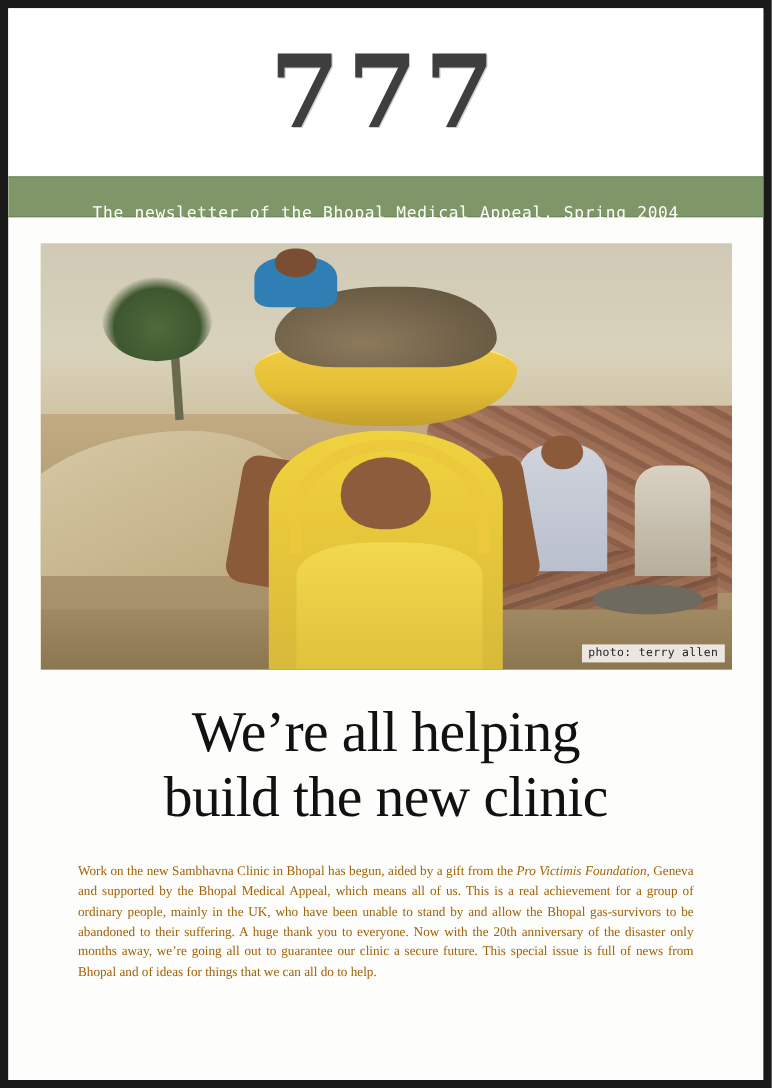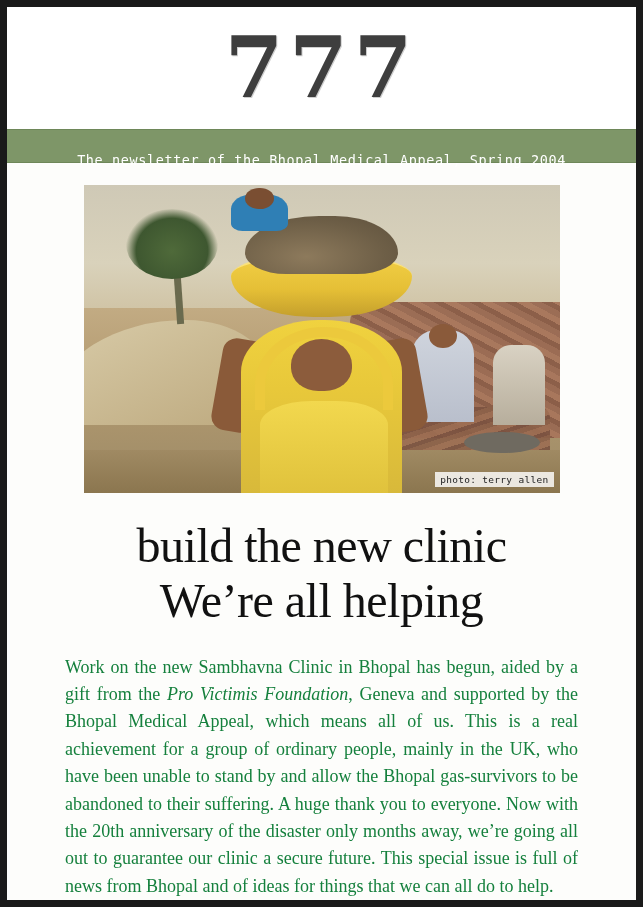--- a/index.html
+++ b/index.html
@@ -64,21 +64,21 @@
     font-size: 13.5px;
     color: #ffffff;
     letter-spacing: 0.6px;
     white-space: nowrap;
     margin-top: 28px;
   }
 
   
   .photo-wrap {
     margin: 22px auto 0 auto;
-    width: 476px;
+    width: 576px;
     height: 355px;
     position: relative;
     overflow: hidden;
     background: #b8a98c;
   }
   .photo {
     position: absolute;
     left: 0; top: 0;
     width: 100%; height: 100%;
   }
@@ -220,23 +220,23 @@
     color: #111111;
     font-weight: normal;
     letter-spacing: -0.5px;
   }
   .headline-line { display: block; }
 
   
   .standfirst {
     margin: 26px 58px 0 58px;
     font-family: "Liberation Serif", serif;
-    font-size: 18px;
+    font-size: 11px;
     line-height: 1.52;
-    color: #15803d;
+    color: #a16207;
     text-align: justify;
   }
   .standfirst em { font-style: italic; }
 </style>
 </head>
 <body>
 
 <div class="page">
   <div class="sheet">
 
@@ -273,22 +273,22 @@
 
         <div class="ph-basin"></div>
         <div class="ph-soil"></div>
         <div class="ph-boy-top"></div>
         <div class="ph-boy-head"></div>
       </div>
       <div class="photo-credit">photo: terry allen</div>
     </div>
 
     <h1 class="headline">
+      <span class="headline-line">We’re all helping</span>
       <span class="headline-line">build the new clinic</span>
-      <span class="headline-line">We’re all helping</span>
     </h1>
 
     <p class="standfirst">
       <span>Work on the new Sambhavna Clinic in Bhopal has begun, aided by a gift from the </span><em>Pro Victimis Foundation</em><span>, Geneva and supported by the Bhopal Medical Appeal, which means all of us. This is a real achievement for a group of ordinary people, mainly in the UK, who have been unable to stand by and allow the Bhopal gas-survivors to be abandoned to their suffering. A huge thank you to everyone. Now with the 20th anniversary of the disaster only months away, we’re going all out to guarantee our clinic a secure future. This special issue is full of news from Bhopal and of ideas for things that we can all do to help.</span>
     </p>
 
   </div>
 </div>
 
 </body></html>

